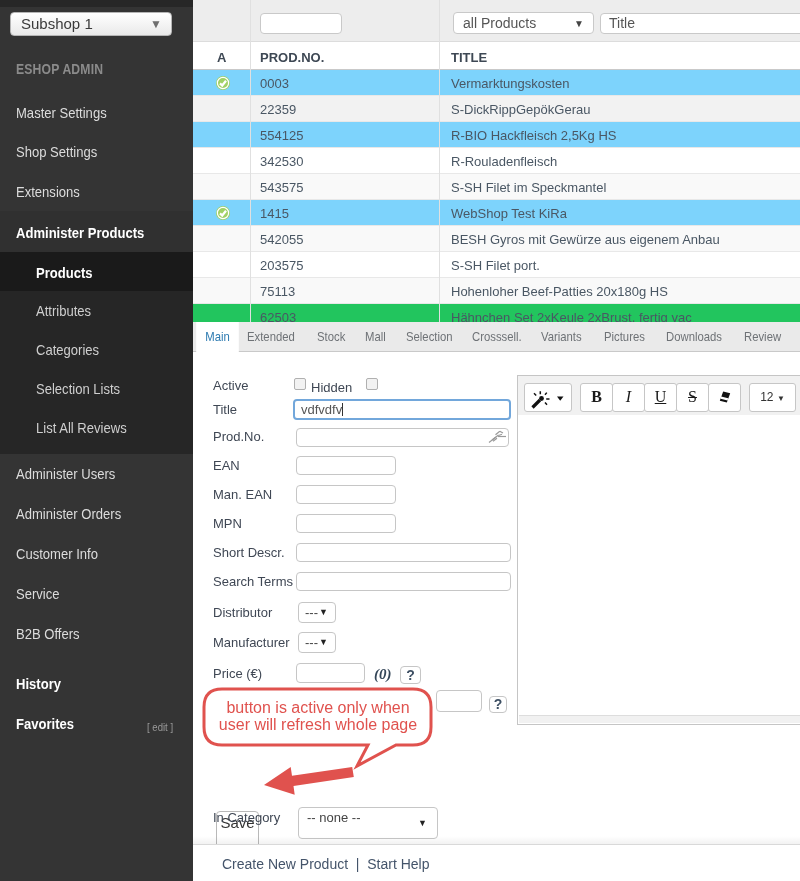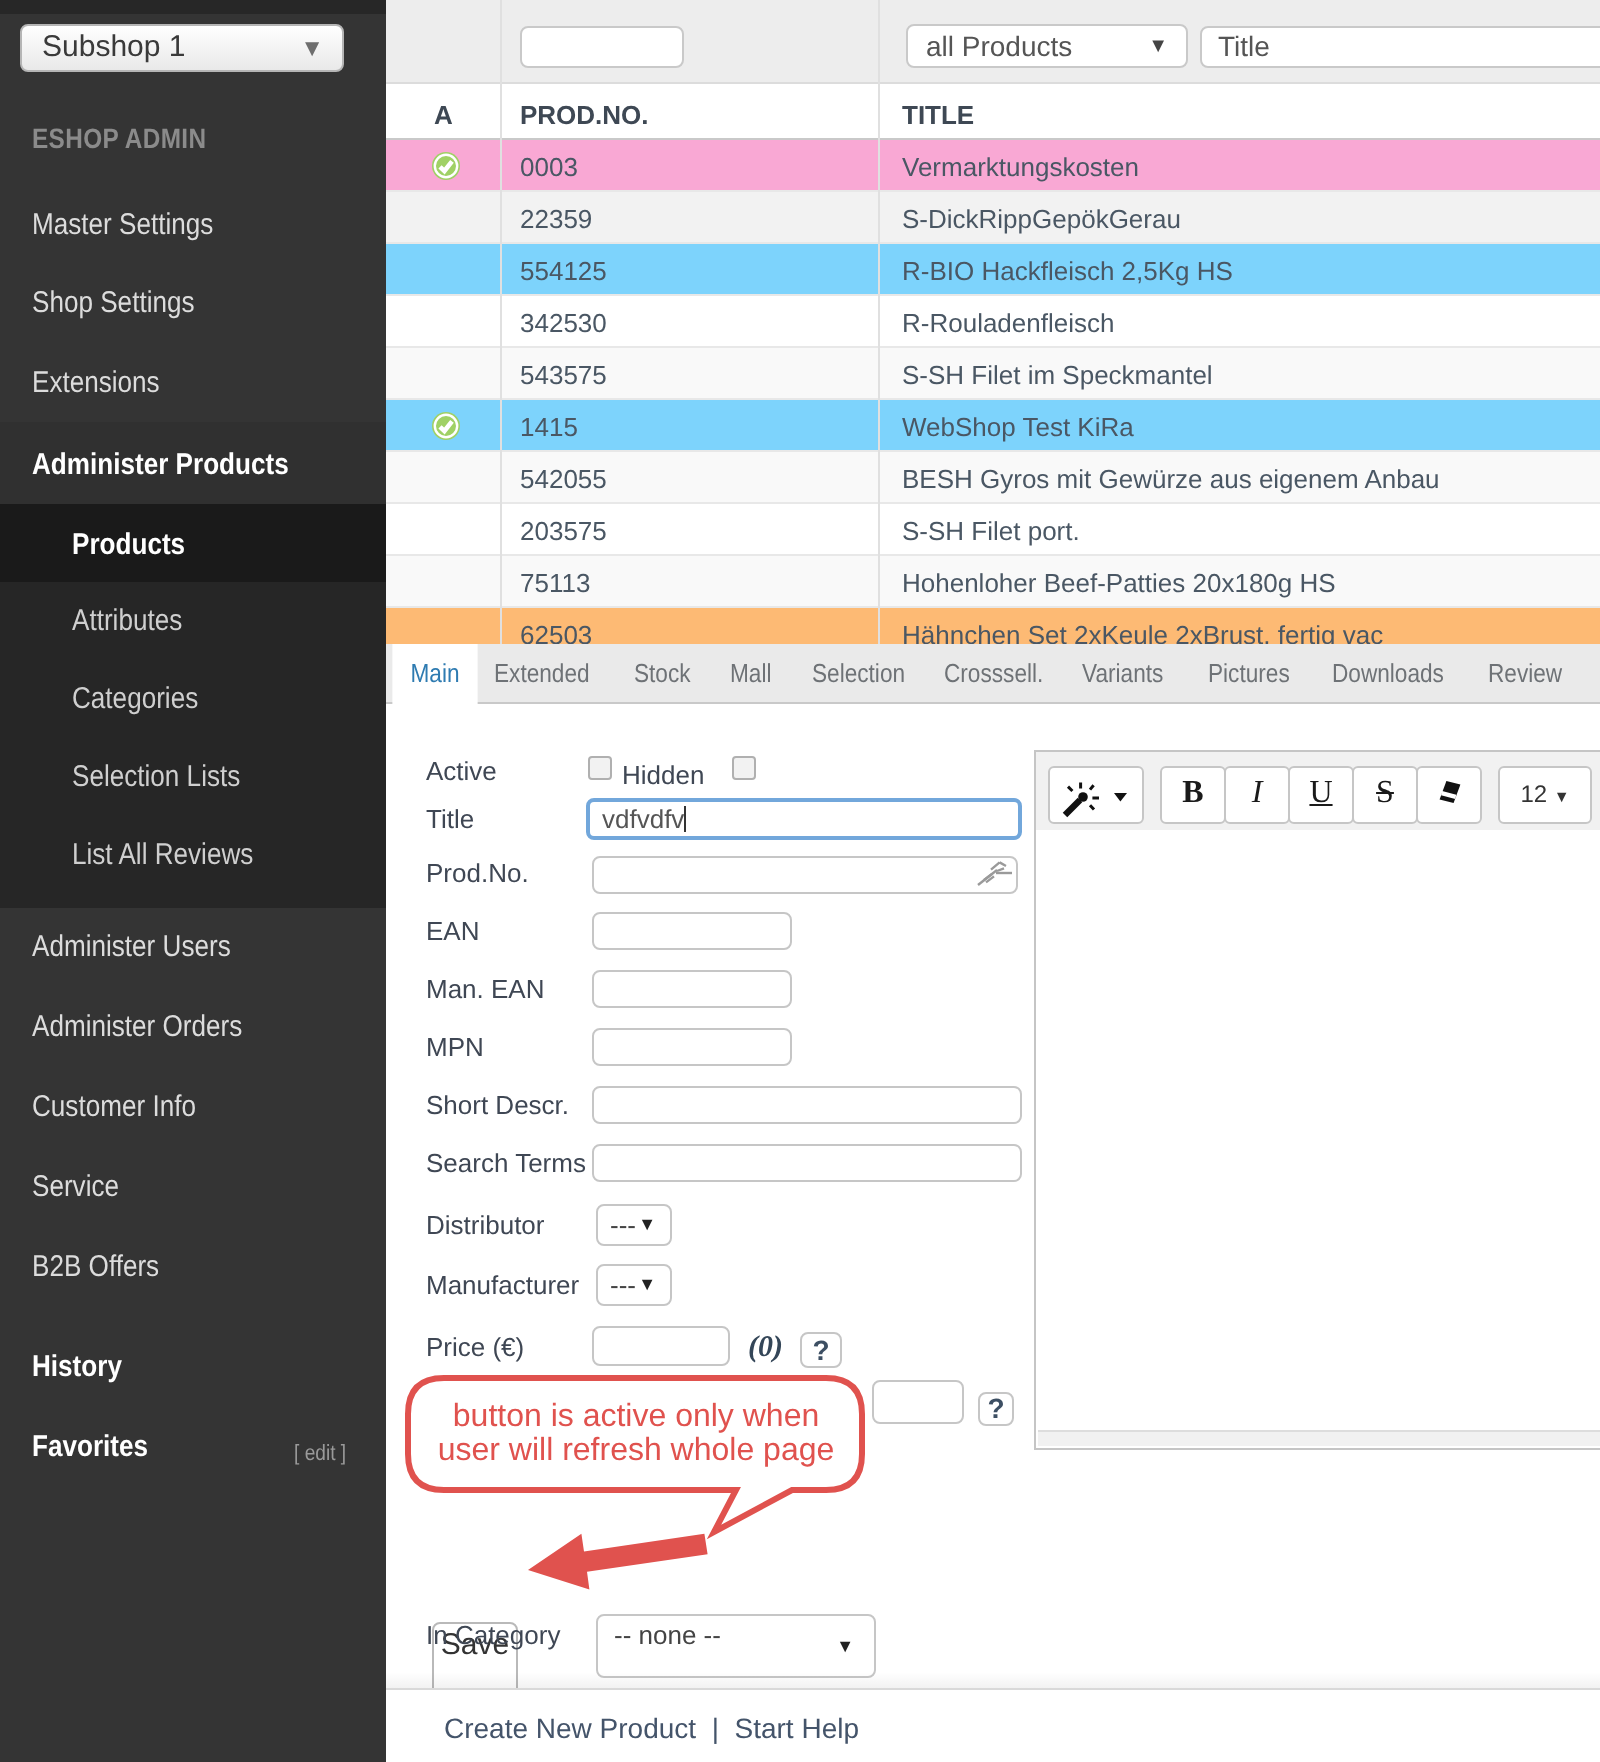--- a/index.html
+++ b/index.html
@@ -91,21 +91,21 @@
     <div class="finput" style="left:67px; width:82px;"></div>
     <div class="fsel" style="left:260px; width:141px;">all Products<span class="car">▼</span></div>
     <div class="finput" style="left:407px; width:210px;">Title</div>
   </div>
   <div id="thead">
       <span class="a">A</span>
       <span class="p">PROD.NO.</span>
       <span class="t">TITLE</span>
     </div>
 
-  <div class="row" style="top:70px; background:#f9a8d4;">
+  <div class="row" style="top:70px; background:#7dd3fc;">
       <svg width="14" height="14" viewBox="0 0 14 14">
         <circle cx="7" cy="7" r="7" fill="#a0d165"></circle>
         <circle cx="7" cy="7" r="5.6" fill="none" stroke="#ffffff" stroke-width="1.2"></circle>
         <path d="M4 7.4 L6.2 9.5 L10 4.7" stroke="#ffffff" stroke-width="2.3" fill="none"></path>
       </svg>
       <span class="p">0003</span>
       <span class="t">Vermarktungskosten</span>
     </div>
   <div class="row" style="top:96px; background:#f2f2f2;">
       <span class="p">22359</span>
@@ -137,21 +137,21 @@
       <span class="t">BESH Gyros mit Gewürze aus eigenem Anbau</span>
     </div>
   <div class="row" style="top:252px; background:#ffffff;">
       <span class="p">203575</span>
       <span class="t">S-SH Filet port.</span>
     </div>
   <div class="row" style="top:278px; background:#f9f9f9;">
       <span class="p">75113</span>
       <span class="t">Hohenloher Beef-Patties 20x180g HS</span>
     </div>
-  <div class="row" style="top:304px; background:#fdba74; height:18px; border-bottom:none; overflow:hidden;">
+  <div class="row" style="top:304px; background:#22c55e; height:18px; border-bottom:none; overflow:hidden;">
       <span class="p">62503</span>
       <span class="t">Hähnchen Set 2xKeule 2xBrust, fertig vac</span>
     </div>
 
   <div id="vline1"></div>
   <div id="vline2"></div>
 
   <div id="tabs">
     <div class="tab active" style="left:0; width:49px; text-align:center; transform-origin:center center;">Main</div>
     <div class="tab" style="left:54px;">Extended</div>

